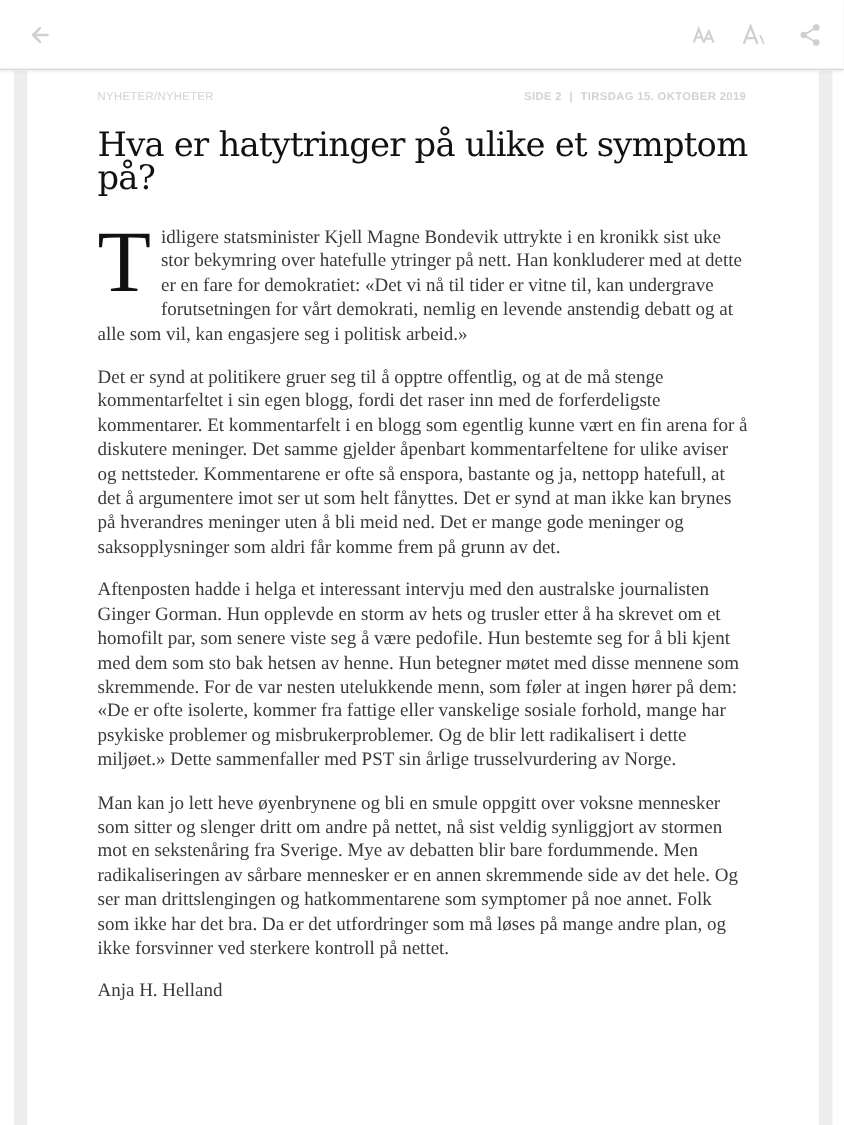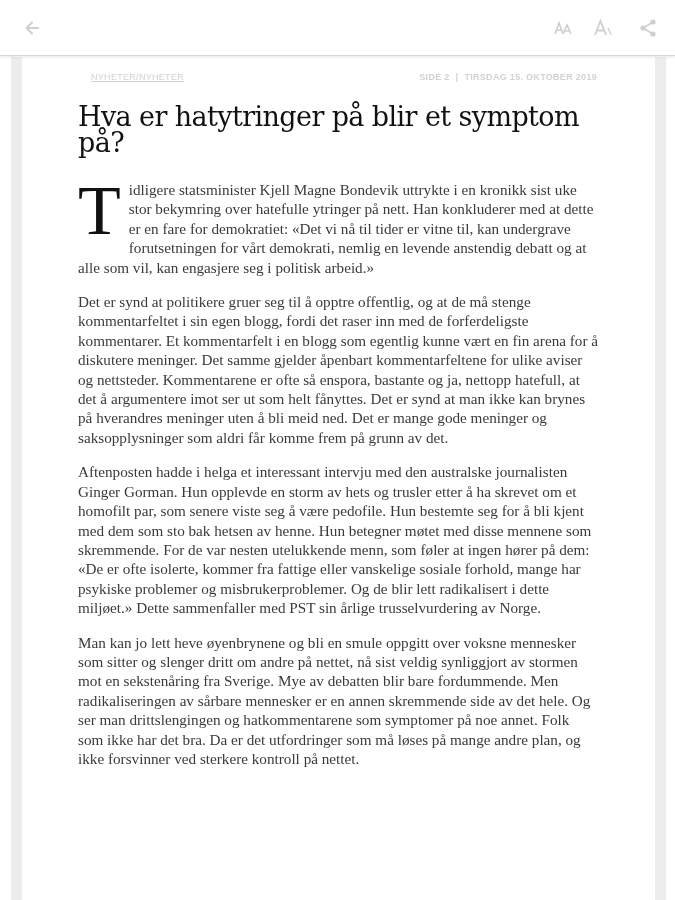--- a/index.html
+++ b/index.html
@@ -35,21 +35,21 @@
   .page {
     position: absolute; left: 22px; top: 57px; width: 633px; bottom: 0;
     background: #ffffff;
   }
   .meta {
     position: absolute; top: 72px; left: 78px; right: 78px;
     font-family: "Liberation Sans", sans-serif;
     font-size: 9px; color: #d2d2d2; letter-spacing: 0.3px;
     text-transform: uppercase;
   }
-  .meta-section { position: absolute; left: 13px; top: 0; text-decoration: underline; }
+  .meta-section { position: absolute; left: 0; top: 0; }
   .meta-right { position: absolute; right: 0; top: 0; font-weight: bold; }
   .meta-sep { margin: 0 6px; }
   .title {
     position: absolute; left: 78px; top: 104px; width: 520px;
     margin: 0;
     font-family: "DejaVu Serif", serif;
     font-weight: normal;
     font-size: 27px; line-height: 26px;
     color: #111111;
     letter-spacing: -0.6px;
@@ -107,20 +107,21 @@
 <div class="page"></div>
 <div class="strip strip-right"></div>
 
 <div class="meta">
   <span class="meta-section">NYHETER/NYHETER</span>
   <span class="meta-right">
     <span>SIDE 2</span><span class="meta-sep">|</span><span>TIRSDAG 15. OKTOBER 2019</span>
   </span>
 </div>
 
-<h1 class="title">Hva er hatytringer på blir et symptom på?</h1>
+<h1 class="title">Hva er hatytringer på ulike et symptom på?</h1>
 
 <div class="article">
   <p><span class="dropcap">T</span><span>idligere statsminister Kjell Magne Bondevik uttrykte i en kronikk sist uke stor bekymring over hatefulle ytringer på nett. Han konkluderer med at dette er en fare for demokratiet: «Det vi nå til tider er vitne til, kan undergrave forutsetningen for vårt demokrati, nemlig en levende anstendig debatt og at alle som vil, kan engasjere seg i politisk arbeid.»</span></p>
   <p>Det er synd at politikere gruer seg til å opptre offentlig, og at de må stenge kommentarfeltet i sin egen blogg, fordi det raser inn med de forferdeligste kommentarer. Et kommentarfelt i en blogg som egentlig kunne vært en fin arena for å diskutere meninger. Det samme gjelder åpenbart kommentarfeltene for ulike aviser og nettsteder. Kommentarene er ofte så enspora, bastante og ja, nettopp hatefull, at det å argumentere imot ser ut som helt fånyttes. Det er synd at man ikke kan brynes på hverandres meninger uten å bli meid ned. Det er mange gode meninger og saksopplysninger som aldri får komme frem på grunn av det.</p>
   <p>Aftenposten hadde i helga et interessant intervju med den australske journalisten Ginger Gorman. Hun opplevde en storm av hets og trusler etter å ha skrevet om et homofilt par, som senere viste seg å være pedofile. Hun bestemte seg for å bli kjent med dem som sto bak hetsen av henne. Hun betegner møtet med disse mennene som skremmende. For de var nesten utelukkende menn, som føler at ingen hører på dem: «De er ofte isolerte, kommer fra fattige eller vanskelige sosiale forhold, mange har psykiske problemer og misbrukerproblemer. Og de blir lett radikalisert i dette miljøet.» Dette sammenfaller med PST sin årlige trusselvurdering av Norge.</p>
   <p>Man kan jo lett heve øyenbrynene og bli en smule oppgitt over voksne mennesker som sitter og slenger dritt om andre på nettet, nå sist veldig synliggjort av stormen mot en sekstenåring fra Sverige. Mye av debatten blir bare fordummende. Men radikaliseringen av sårbare mennesker er en annen skremmende side av det hele. Og ser man drittslengingen og hatkommentarene som symptomer på noe annet. Folk som ikke har det bra. Da er det utfordringer som må løses på mange andre plan, og ikke forsvinner ved sterkere kontroll på nettet.</p>
+  <p class="byline">Anja H. Helland</p>
 </div>
 
 </body></html>

